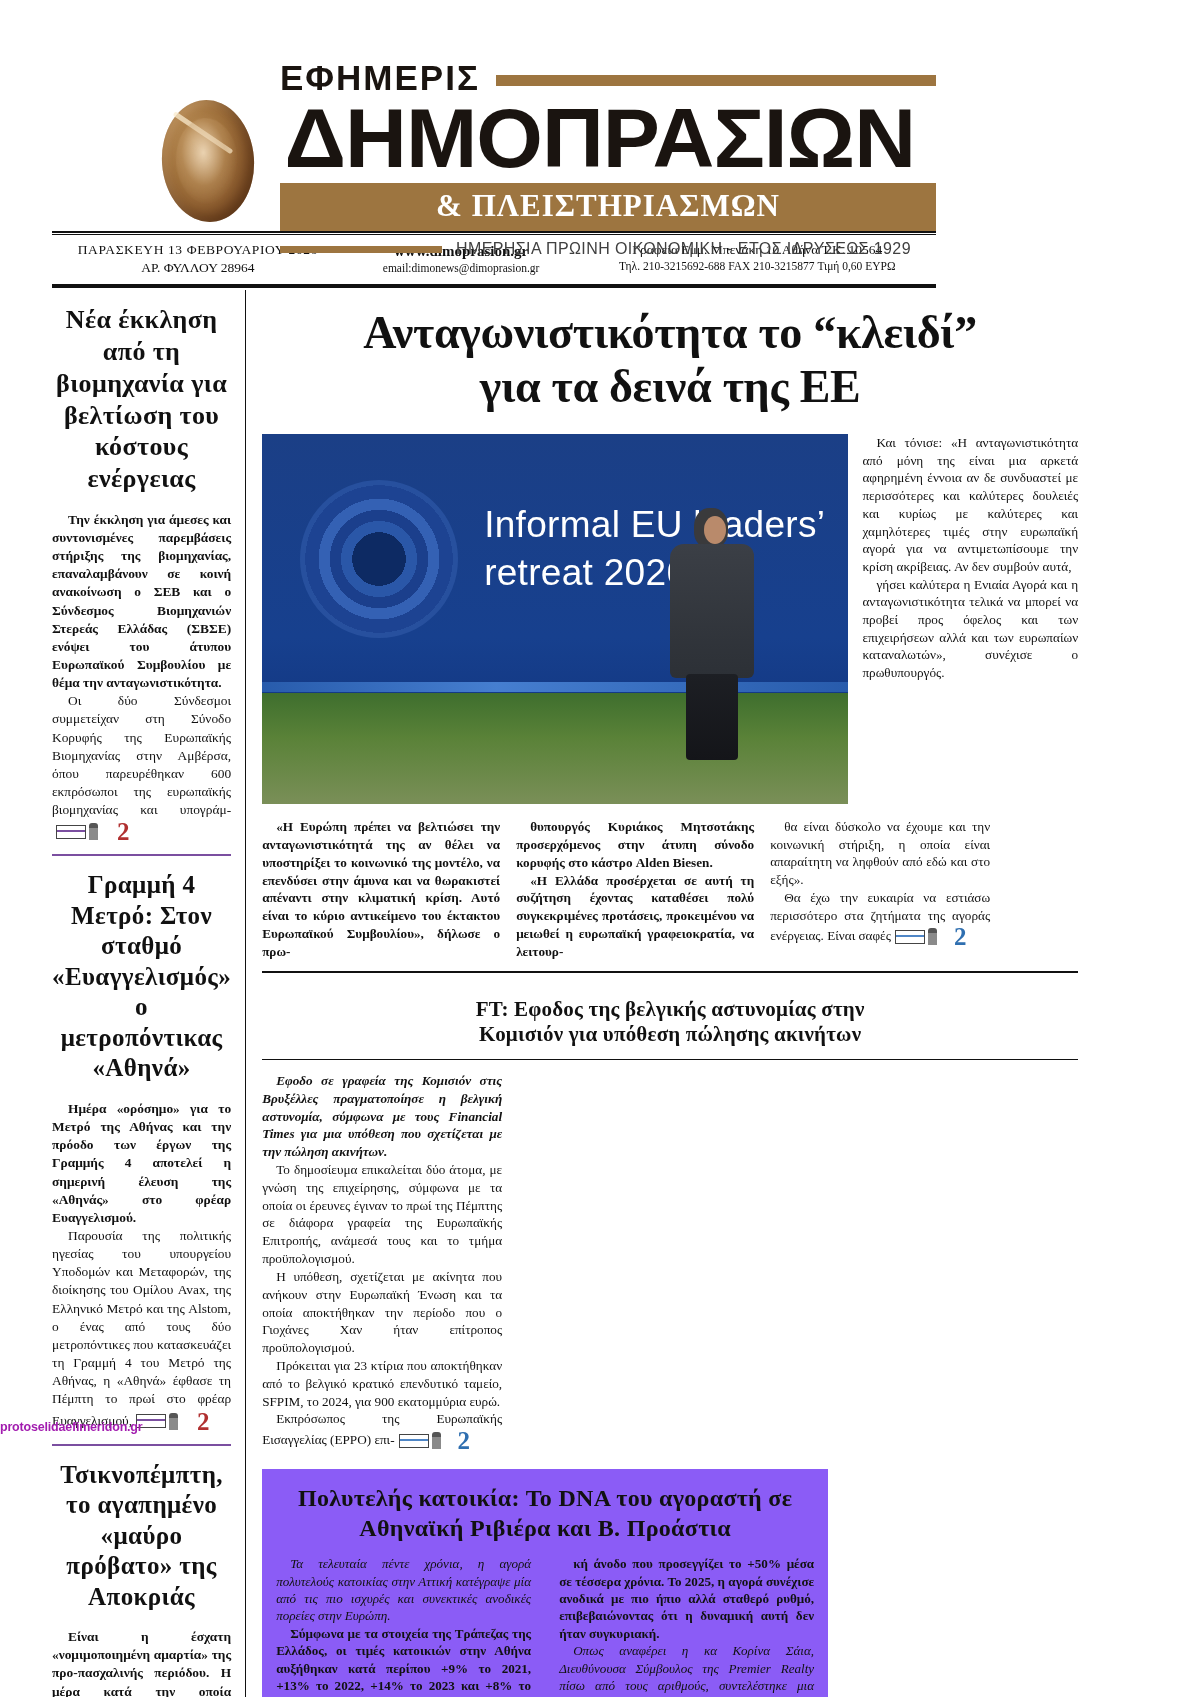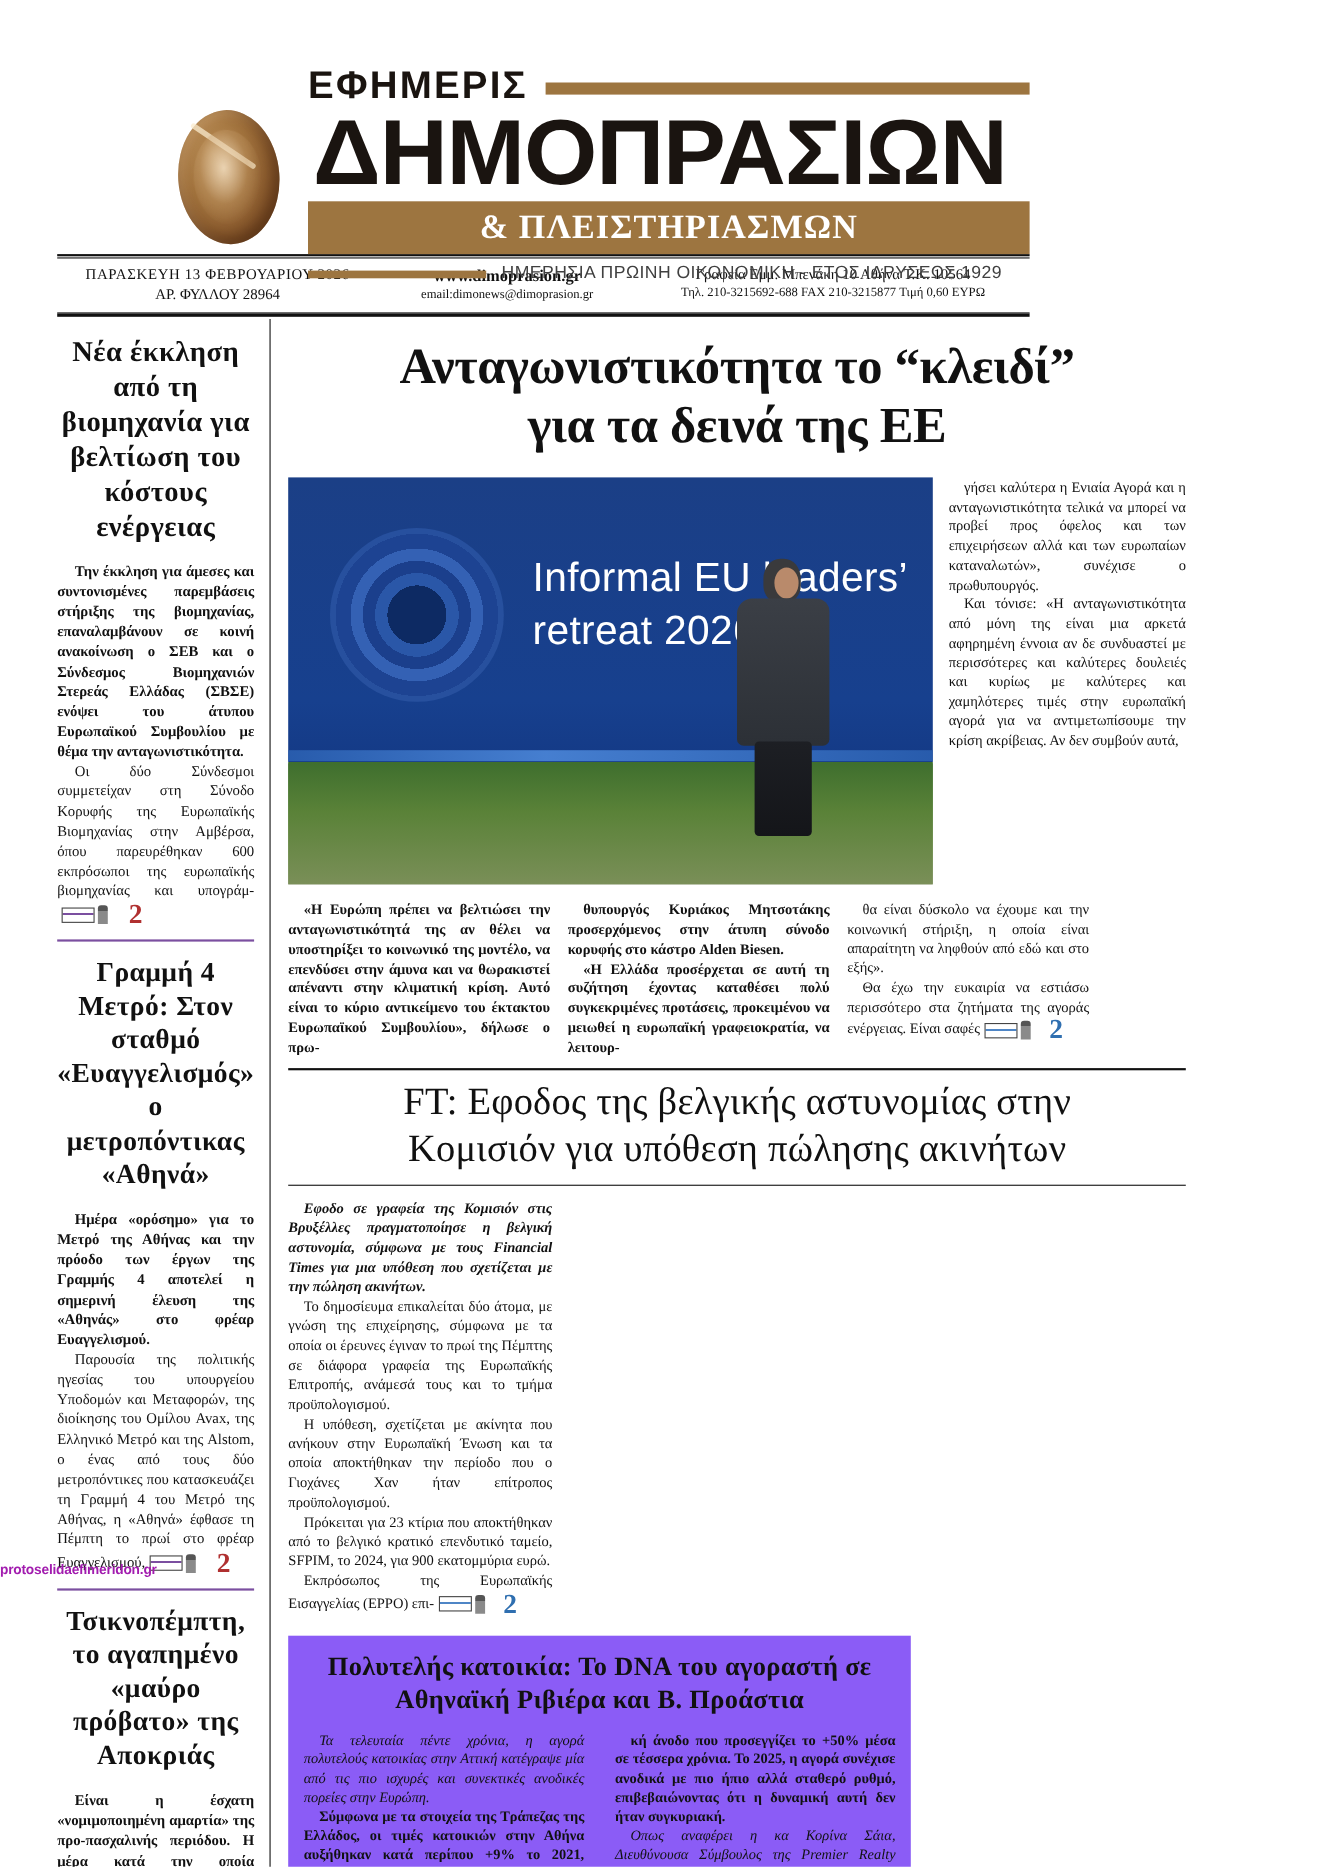--- a/index.html
+++ b/index.html
@@ -171,22 +171,22 @@
   .cap-cols { display:flex; gap:16px; margin-top:14px; }
   .cap-col { width:238px; font-size:13.2px; line-height:1.35; text-align:justify; font-weight:bold; }
   .cap-col p { margin:0; text-indent:14px; }
   .side-tail { width:300px; font-size:13.2px; line-height:1.34; text-align:justify; }
   .side-tail p { margin:0; text-indent:14px; }
 
   .rule-blk { border-top:2.5px solid #111; margin:10px 0 0; }
 
   
   .ft-head {
-    font-family:"Liberation Serif", serif; font-weight:normal; text-align:center;
-    font-size:35px; line-height:1.2; margin:8px 0 12px; letter-spacing:.2px;
+    font-family:"Liberation Serif", serif; font-weight:bold; text-align:center;
+    font-size:21px; line-height:1.2; margin:24px 0 12px; letter-spacing:.2px;
   }
   .rule-thin { border-top:1.5px solid #111; margin-bottom:12px; }
 
   
   .bottom { display:flex; gap:16px;flex-direction:column; }
   .bot-left { width:240px; font-size:13.2px; line-height:1.35; text-align:justify; }
   .bot-left p { margin:0; text-indent:14px; }
   .bot-left p.b { font-weight:bold; font-style:italic; }
   .bot-right { width:566px; }
   .luxbox { background:#8b5cf6; padding:14px 14px 12px; }
@@ -315,22 +315,22 @@
           <div class="barrier"></div>
           <div class="grass"></div>
           <div class="man">
             <div class="head"></div>
             <div class="face"></div>
             <div class="coat"></div>
             <div class="legs"></div>
           </div>
         </div>
         <div class="side-col">
+          <p>Και τόνισε: «Η ανταγωνιστικότητα από μόνη της είναι μια αρκετά αφηρημένη έννοια αν δε συνδυαστεί με περισσότερες και καλύτερες δουλειές και κυρίως με καλύτερες και χαμηλότερες τιμές στην ευρωπαϊκή αγορά για να αντιμετωπίσουμε την κρίση ακρίβειας. Αν δεν συμβούν αυτά,</p>
           <p>γήσει καλύτερα η Ενιαία Αγορά και η ανταγωνιστικότητα τελικά να μπορεί να προβεί προς όφελος και των επιχειρήσεων αλλά και των ευρωπαίων καταναλωτών», συνέχισε ο πρωθυπουργός.</p>
-          <p>Και τόνισε: «Η ανταγωνιστικότητα από μόνη της είναι μια αρκετά αφηρημένη έννοια αν δε συνδυαστεί με περισσότερες και καλύτερες δουλειές και κυρίως με καλύτερες και χαμηλότερες τιμές στην ευρωπαϊκή αγορά για να αντιμετωπίσουμε την κρίση ακρίβειας. Αν δεν συμβούν αυτά,</p>
         </div>
       </div>
 
       <div class="cap-cols">
         <div class="cap-col">
           <p>«Η Ευρώπη πρέπει να βελτιώσει την ανταγωνιστικότητά της αν θέλει να υποστηρίξει το κοινωνικό της μοντέλο, να επενδύσει στην άμυνα και να θωρακιστεί απέναντι στην κλιματική κρίση. Αυτό είναι το κύριο αντικείμενο του έκτακτου Ευρωπαϊκού Συμβουλίου», δήλωσε ο πρω-</p>
         </div>
         <div class="cap-col">
           <p>θυπουργός Κυριάκος Μητσοτάκης προσερχόμενος στην άτυπη σύνοδο κορυφής στο κάστρο Alden Biesen.</p>
           <p>«Η Ελλάδα προσέρχεται σε αυτή τη συζήτηση έχοντας καταθέσει πολύ συγκεκριμένες προτάσεις, προκειμένου να μειωθεί η ευρωπαϊκή γραφειοκρατία, να λειτουρ-</p>

